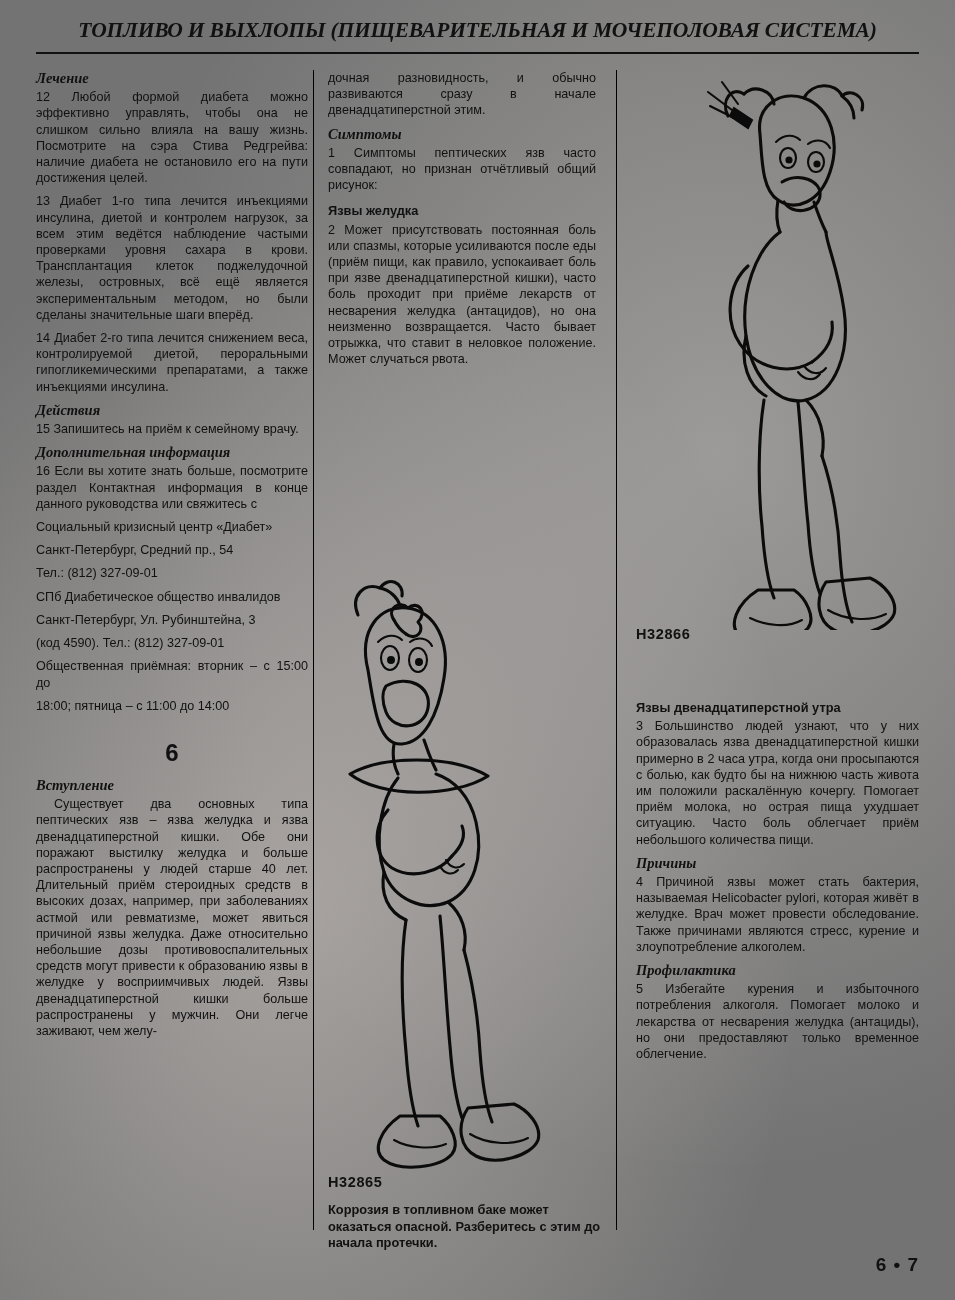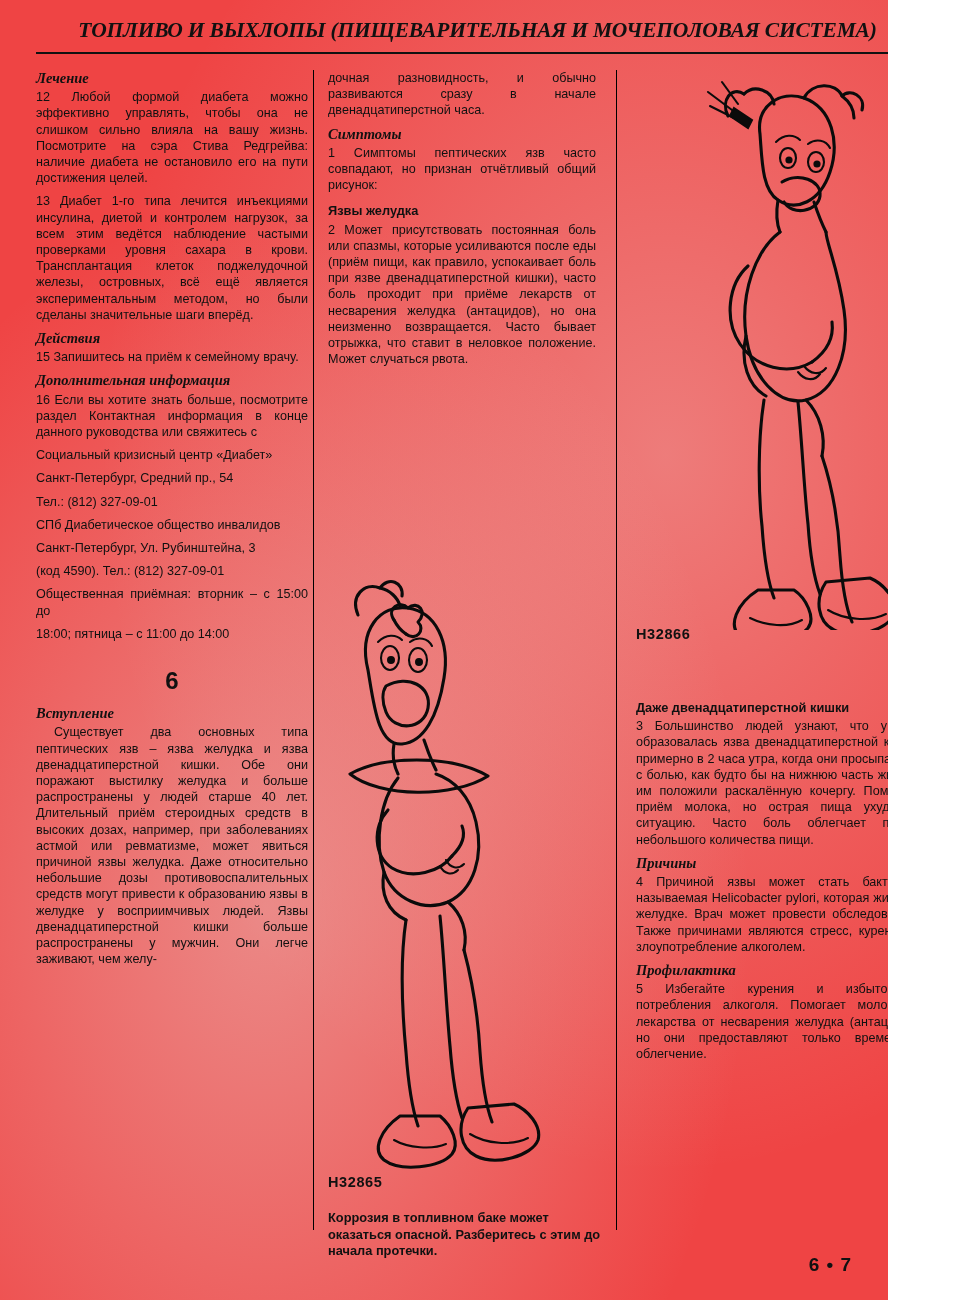--- a/index.html
+++ b/index.html
@@ -2,23 +2,23 @@
 <html><head>
 <meta charset="utf-8">
 <style>
   html, body {
     margin: 0;
     padding: 0;
     background: #ffffff;
   }
   .page {
     position: relative;
-    width: 888px;
+    width: 955px;
     height: 1300px;
-    background: #ef4444;
+    background: #737373;
     font-family: "Liberation Sans", sans-serif;
     color: #111;
     overflow: hidden;
   }
   
   .page:before {
     content: "";
     position: absolute;
     inset: 0;
     background:
@@ -97,21 +97,21 @@
   .chapter .ctitle {
     font-size: 25px;
     font-weight: bold;
     line-height: 30px;
     letter-spacing: -0.3px;
   }
   .caption {
     font-weight: bold;
     font-size: 12.8px;
     line-height: 16.5px;
-    margin-top: 20px;
+    margin-top: 12px;
   }
   .figcode {
     font-weight: bold;
     font-size: 14.5px;
     letter-spacing: 0.6px;
     text-align: left;
   }
   .pagenum {
     position: absolute;
     right: 36px;
@@ -147,20 +147,21 @@
   <div class="header">ТОПЛИВО И ВЫХЛОПЫ (ПИЩЕВАРИТЕЛЬНАЯ И МОЧЕПОЛОВАЯ СИСТЕМА)</div>
   <div class="header-rule"></div>
 
   <div class="vrule vrule-1"></div>
   <div class="vrule vrule-2"></div>
 
   <div class="col col-left">
     <h3 class="sect">Лечение</h3>
     <p class="para">12   Любой формой диабета можно эффективно управлять, чтобы она не слишком сильно влияла на вашу жизнь. Посмотрите на сэра Стива Редгрейва: наличие диабета не остановило его на пути достижения целей.</p>
     <p class="para">13   Диабет 1-го типа лечится инъекциями инсулина, диетой и контролем нагрузок, за всем этим ведётся наблюдение частыми проверками уровня сахара в крови. Трансплантация клеток поджелудочной железы, островных, всё ещё является экспериментальным методом, но были сделаны значительные шаги вперёд.</p>
+    <p class="para">14   Диабет 2-го типа лечится снижением веса, контролируемой диетой, пероральными гипогликемическими препаратами, а также инъекциями инсулина.</p>
 
     <h3 class="sect block-gap">Действия</h3>
     <p class="para">15   Запишитесь на приём к семейному врачу.</p>
 
     <h3 class="sect block-gap">Дополнительная   информация</h3>
     <p class="para">16   Если вы хотите знать больше, посмотрите раздел Контактная информация в конце данного руководства или свяжитесь с</p>
 
     <p class="para tight">Социальный кризисный центр «Диабет»</p>
     <p class="para tight">Санкт-Петербург,  Средний пр., 54</p>
     <p class="para">Тел.: (812) 327-09-01</p>
@@ -173,21 +174,21 @@
 
     <div class="chapter">
       <div class="cnum">6</div>
     </div>
 
     <h3 class="sect" style="margin-top:11px;">Вступление</h3>
     <p class="para" style="text-indent:18px;">Существует два основных типа пептических язв – язва желудка и язва двенадцатиперстной кишки. Обе они поражают выстилку желудка и больше распространены у людей старше 40 лет. Длительный приём стероидных средств в высоких дозах, например, при заболеваниях астмой или ревматизме, может явиться причиной язвы желудка. Даже относительно небольшие дозы противовоспалительных средств могут привести к образованию язвы в желудке у восприимчивых людей. Язвы двенадцатиперстной кишки больше распространены у мужчин. Они легче заживают, чем желу-</p>
   </div>
 
   <div class="col col-mid">
-    <p class="para">дочная разновидность, и обычно развиваются сразу в начале двенадцатиперстной часа.</p>
+    <p class="para">дочная разновидность, и обычно развиваются сразу в начале двенадцатиперстной этим.</p>
 
     <h3 class="sect block-gap">Симптомы</h3>
     <p class="para">1   Симптомы пептических язв часто совпадают, но признан отчётливый общий рисунок:</p>
 
     <h4 class="sub">Язвы желудка</h4>
     <p class="para">2     Может присутствовать постоянная боль или спазмы, которые усиливаются после еды (приём пищи, как правило, успокаивает боль при язве двенадцатиперстной кишки), часто боль проходит при приёме лекарств от несварения желудка (антацидов), но она неизменно возвращается. Часто бывает отрыжка, что ставит в неловкое положение. Может случаться рвота.</p>
   </div>
 
   <div class="figure-mid">
     <svg width="286" height="620" viewBox="0 0 286 620">
@@ -280,21 +281,21 @@
       <path class="ink" d="M122 520 C100 534 92 556 104 566 C122 578 160 572 172 558 C180 548 170 528 158 520Z"></path>
       <path class="ink" d="M190 512 C178 530 182 552 198 560 C218 570 252 560 258 544 C262 530 248 514 234 508Z"></path>
       <path class="ink-thin" d="M114 548 C130 556 152 558 166 550"></path>
       <path class="ink-thin" d="M192 540 C208 550 234 552 250 544"></path>
     </svg>
     <div class="figcode" style="margin-top:-4px;">H32866</div>
   </div>
 
   <div class="col col-right" style="top:672px;">
 
-    <h4 class="sub" style="margin-top:28px;">Даже двенадцатиперстной кишки</h4>
+    <h4 class="sub" style="margin-top:28px;">Язвы двенадцатиперстной утра</h4>
     <p class="para">3     Большинство людей узнают, что у них образовалась язва двенадцатиперстной кишки примерно в 2 часа утра, когда они просыпаются с болью, как будто бы на нижнюю часть живота им положили раскалённую кочергу. Помогает приём молока, но острая пища ухудшает ситуацию. Часто боль облегчает приём небольшого количества пищи.</p>
 
     <h3 class="sect block-gap">Причины</h3>
     <p class="para">4     Причиной язвы может стать бактерия, называемая Helicobacter pylori, которая живёт в желудке. Врач может провести обследование. Также причинами являются стресс, курение и злоупотребление алкоголем.</p>
 
     <h3 class="sect block-gap">Профилактика</h3>
     <p class="para">5     Избегайте курения и избыточного потребления алкоголя. Помогает молоко и лекарства от несварения желудка (антациды), но они предоставляют только временное облегчение.</p>
   </div>
 
   <div class="pagenum">6 • 7</div>

